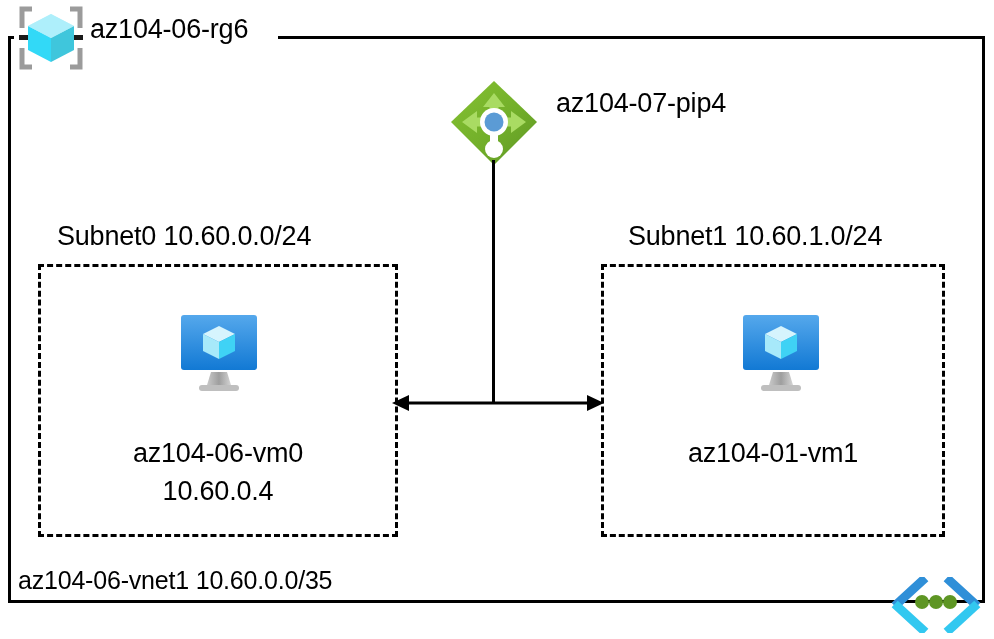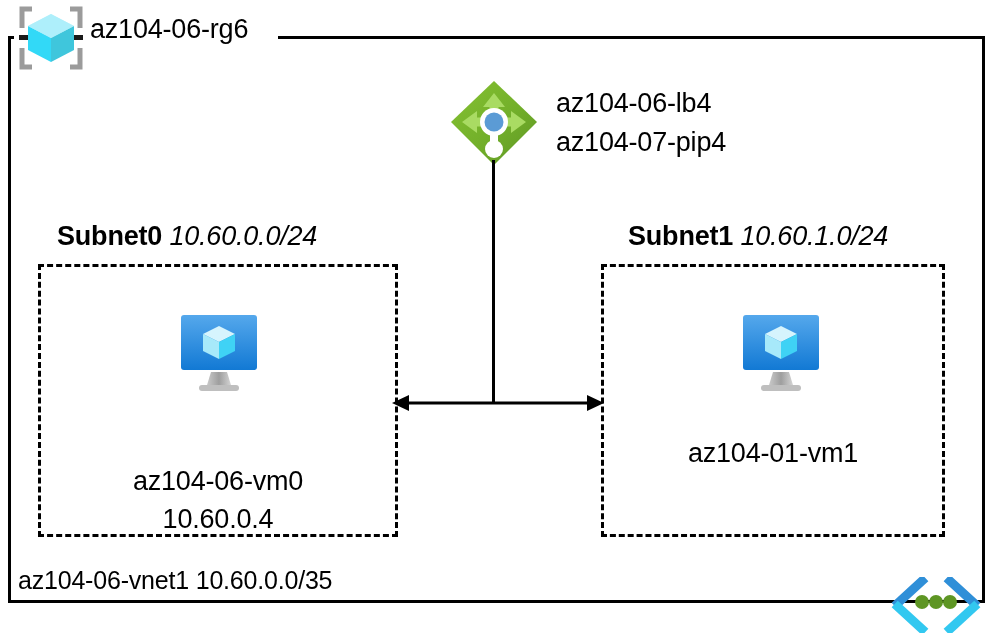--- a/index.html
+++ b/index.html
@@ -93,22 +93,22 @@
   }
 
   
   .subnet-title {
     position: absolute;
     font-size: 27px;
     color: #000000;
     white-space: nowrap;
     letter-spacing: -0.2px;
   }
-  .subnet-title .name { font-weight: bold; }
-  .subnet-title .cidr { font-weight: normal; font-style: italic; }
+  .subnet-title .name { font-weight: normal; }
+  .subnet-title .cidr { font-weight: normal; }
   #subnet0-title { left: 57px; top: 221px; }
   #subnet1-title { left: 628px; top: 221px; }
 
   
   .subnet-box {
     position: absolute;
     box-sizing: border-box;
     border: 3px dashed #000000;
     background: transparent;
   }
@@ -126,21 +126,21 @@
 
   .vm-label {
     position: absolute;
     text-align: center;
     font-size: 27px;
     line-height: 38px;
     color: #000000;
     white-space: nowrap;
     letter-spacing: -0.2px;
   }
-  #vm0-label { left: 38px; top: 434px; width: 360px; margin-top: 28px; }
+  #vm0-label { left: 38px; top: 434px; width: 360px; }
   #vm1-label { left: 601px; top: 434px; width: 344px; }
 
   
   .connector {
     position: absolute;
     left: 390px;
     top: 386px;
     width: 216px;
     height: 34px;
   }
@@ -208,21 +208,20 @@
       <polygon points="77,43 62,32 62,38.5 48,38.5 48,47.5 62,47.5 62,54" fill="#A9DB63"></polygon>
 
       <path d="M45 46 L45 66" stroke="#FFFFFF" stroke-width="8" stroke-linecap="round"></path>
       <circle cx="45" cy="70" r="9" fill="#FFFFFF"></circle>
 
       <circle cx="45" cy="43" r="14" fill="#FFFFFF"></circle>
       <circle cx="45" cy="43" r="9.5" fill="#5B9BD5"></circle>
     </svg>
   </div>
   <div class="lb-labels">
-    <div>az104-06-lb4</div>
     <div>az104-07-pip4</div>
   </div>
   <div class="lb-stem"></div>
 
   <div class="subnet-title" id="subnet0-title">
     <span class="name">Subnet0</span>
     <span class="cidr"> 10.60.0.0/24</span>
   </div>
   <div class="subnet-box" id="subnet0-box"></div>
   <div class="vm-icon" id="vm0-icon">

